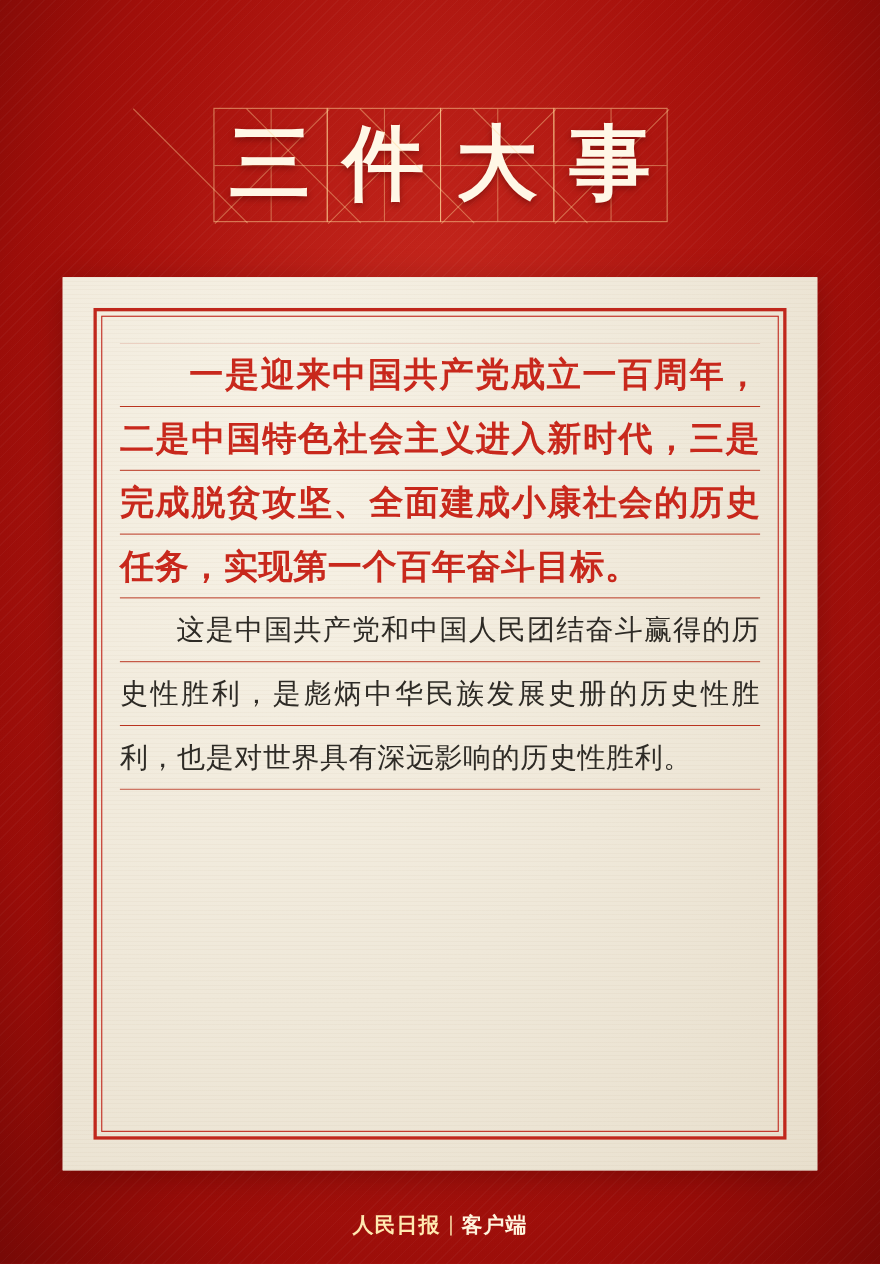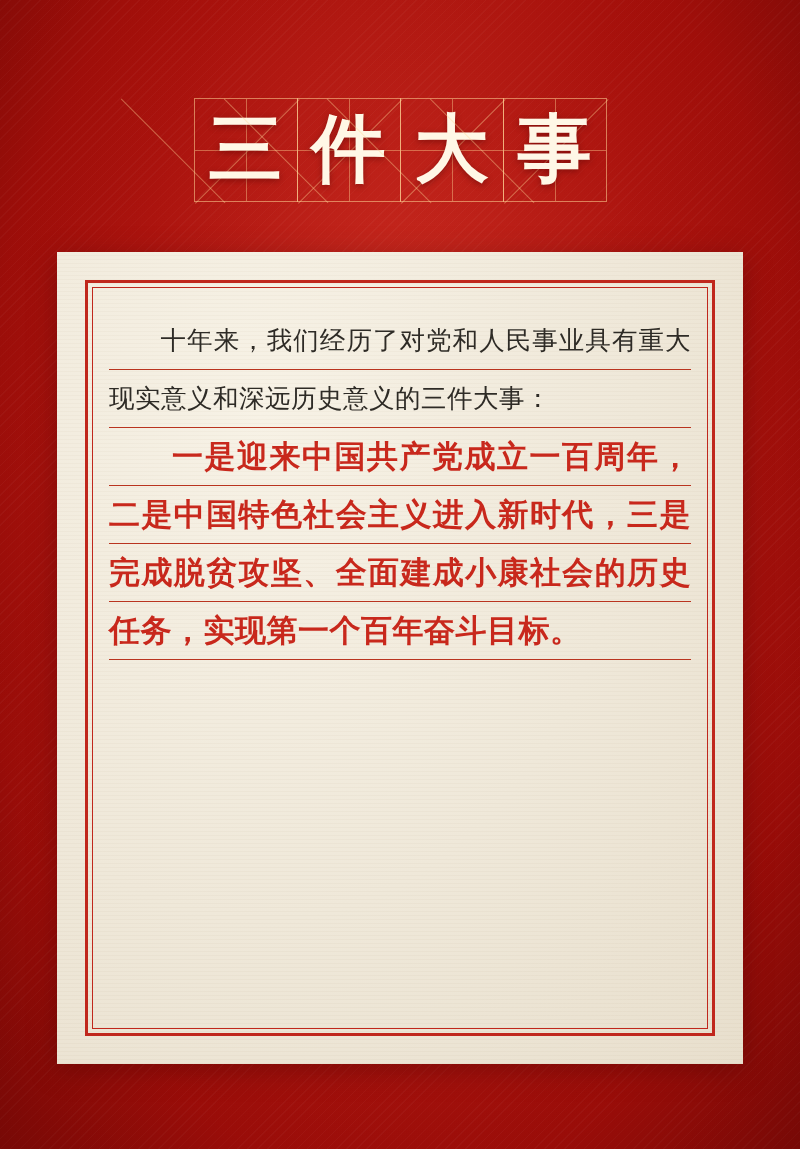--- a/index.html
+++ b/index.html
@@ -237,23 +237,28 @@
       </div>
     </div>
   </div>
 
   <div class="card-wrap">
     <div class="card-paper"></div>
     <div class="card-border-outer"></div>
     <div class="card-border-inner"></div>
 
     <div class="card-content">
-      <p class="para para-block">
-        <span class="indent"></span><span>十年来，我们经历了对党和人民事业具有重大现实意义和深远历史意义的三件大事：</span>
-      </p>
       <p class="para para-highlight para-block">
         <span class="indent"></span><span>一是迎来中国共产党成立一百周年，二是中国特色社会主义进入新时代，三是完成脱贫攻坚、全面建成小康社会的历史任务，实现第一个百年奋斗目标。</span>
       </p>
+      <p class="para para-block">
+        <span class="indent"></span><span>这是中国共产党和中国人民团结奋斗赢得的历史性胜利，是彪炳中华民族发展史册的历史性胜利，也是对世界具有深远影响的历史性胜利。</span>
+      </p>
     </div>
   </div>
 
+  <div class="footer">
+    <span class="rmrb">人民日报</span>
+    <span class="sep">|</span>
+    <span class="client">客户端</span>
+  </div>
 
 </div>
 
 </body></html>

